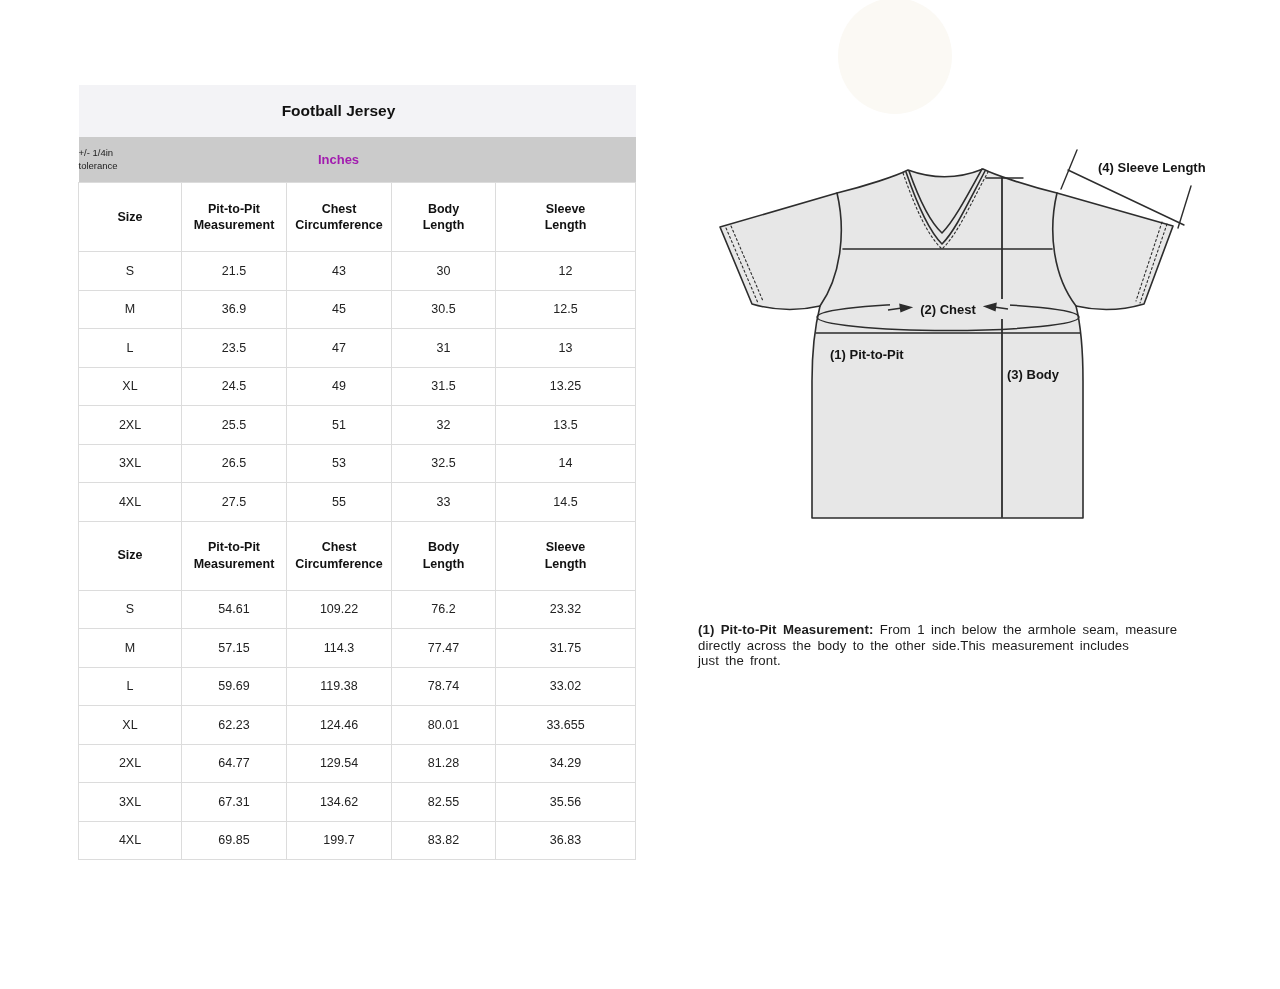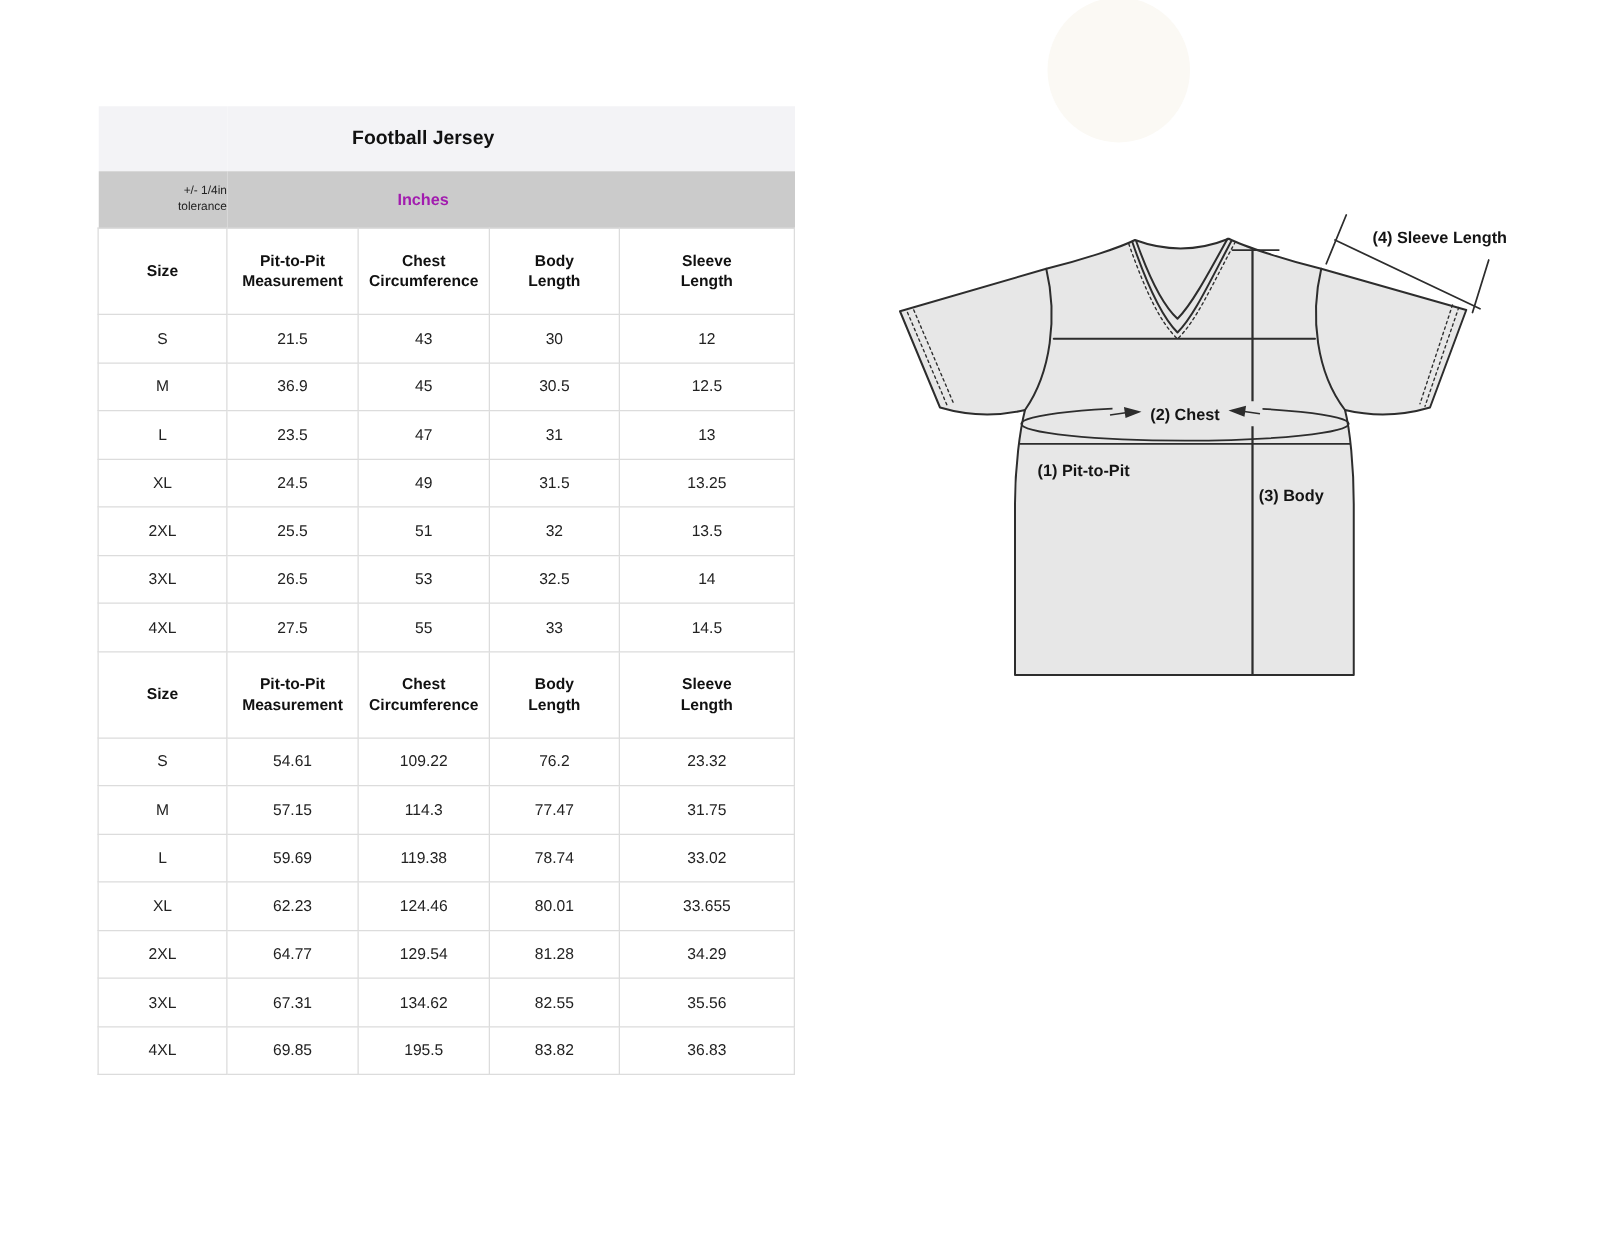--- a/index.html
+++ b/index.html
@@ -17,33 +17,33 @@
   }
   
   .size-table{
     position:absolute;left:78px;top:85px;width:557px;
     border-collapse:collapse;table-layout:fixed;
     color:#1d1d1d;
   }
   .title-row td{background:#f3f3f6;border:none;height:52px;padding:0;}
   .title-cell{text-align:center;font-weight:bold;font-size:15.5px;color:#111;}
   .band-row td{background:#cbcbcb;border:none;height:45px;padding:0;}
-  .tol-cell{font-size:9.5px;text-align:right;white-space:pre-line;line-height:1.3;color:#222;}
+  .tol-cell{font-size:9.5px;text-align:left;white-space:pre-line;line-height:1.3;color:#222;}
   .unit-cell{text-align:center;font-weight:bold;font-size:13px;color:#a21caf;}
   .head-row th{
     height:68px;background:#fff;border:1px solid #dcdcdc;
     font-size:12.5px;font-weight:bold;white-space:pre-line;line-height:1.3;
     text-align:center;vertical-align:middle;padding:0;color:#111;
   }
   .data-row td{
     height:37.5px;background:#fff;border:1px solid #dcdcdc;
     font-size:12.5px;text-align:center;vertical-align:middle;padding:0;color:#222;
   }
   
-  .diagram{position:absolute;left:690px;top:138px;width:520px;height:460px;text-decoration:underline;}
+  .diagram{position:absolute;left:690px;top:116px;width:520px;height:460px;text-decoration:underline;}
   
   .notes{
     position:absolute;left:698px;top:622px;width:505px;
     font-size:13.2px;color:#1c1c1c;
   }
   .note{margin:0 0 28px 0;line-height:15.6px;word-spacing:2.5px;letter-spacing:0.1px;}
   .note strong{font-weight:bold;}
   .note .body{white-space:pre-line;}
 </style>
 </head>
@@ -182,21 +182,21 @@
         <tr class="data-row">
           <td class="size-cell">3XL</td>
           <td class="val-cell">67.31</td>
           <td class="val-cell">134.62</td>
           <td class="val-cell">82.55</td>
           <td class="val-cell">35.56</td>
         </tr>
         <tr class="data-row">
           <td class="size-cell">4XL</td>
           <td class="val-cell">69.85</td>
-          <td class="val-cell">195.5</td>
+          <td class="val-cell">199.7</td>
           <td class="val-cell">83.82</td>
           <td class="val-cell">36.83</td>
         </tr>
       </tbody>
   </table>
 
   <div class="diagram">
     <svg viewBox="0 0 520 460" width="520" height="460">
       <g fill="none" stroke="#2d2d2d" stroke-width="1.6" stroke-linejoin="round" stroke-linecap="round">
         <path fill="#e7e7e7" d="M 218,54 C 206,60 176,70 147,77 L 30,111 L 62,188 Q 96,198 130,190
@@ -229,15 +229,20 @@
       <g font-family="Liberation Sans, sans-serif" font-size="13" font-weight="bold" fill="#141414">
         <text x="408" y="56">(4) Sleeve Length</text>
         <text x="258" y="198" text-anchor="middle">(2) Chest</text>
         <text x="140" y="243">(1) Pit-to-Pit</text>
         <text x="317" y="263">(3) Body</text>
       </g>
     </svg>
   </div>
 
   <div class="notes">
+    <p class="note">
+      <strong>(1) Pit-to-Pit Measurement:</strong><span class="body"> From 1 inch below the armhole seam, measure
+directly across the body to the other side.This measurement includes
+just the front.</span>
+    </p>
   </div>
 
 </div>
 
 </body></html>

